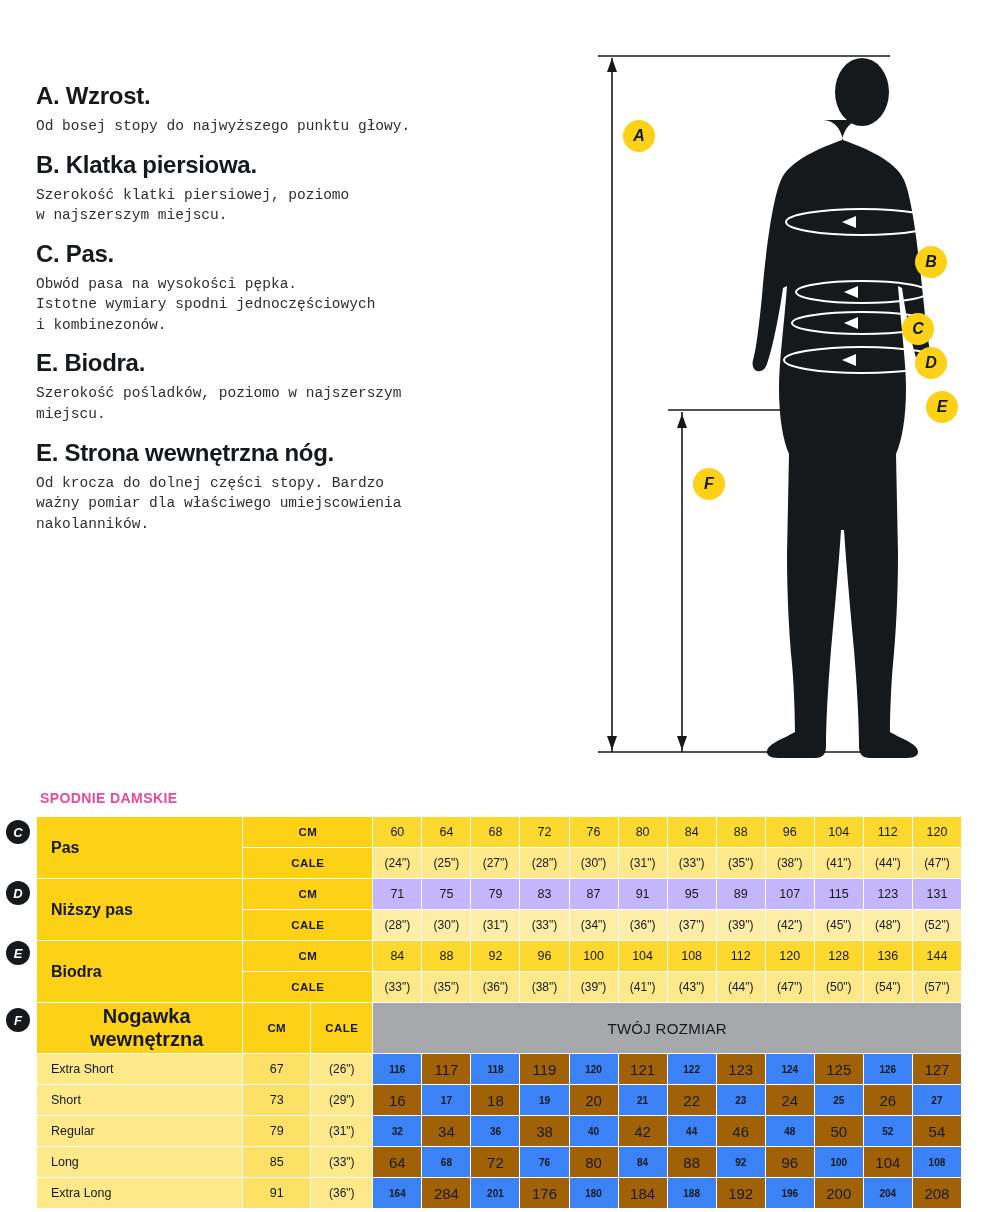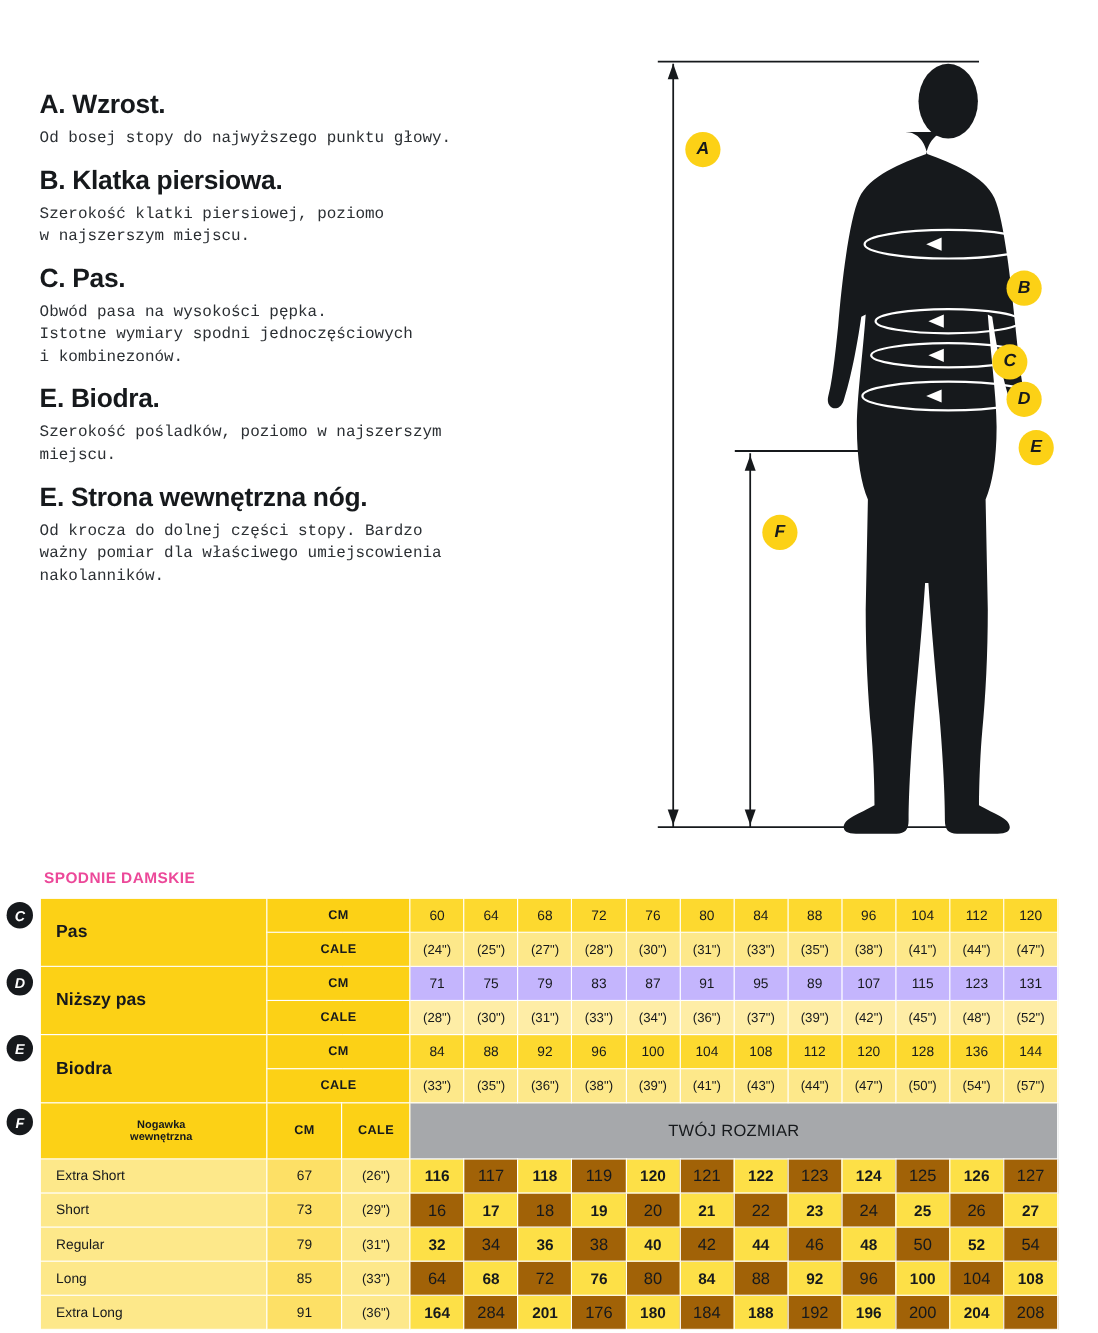--- a/index.html
+++ b/index.html
@@ -107,41 +107,41 @@
     letter-spacing: 0.4px;
   }
   .val-cm { background: #fdd92f; font-size: 12.5px; }
   .val-in { background: #fde88a; font-size: 12px; }
   .val-cm-alt { background: #c4b5fd; font-size: 12.5px; }
   .val-in-alt { background: #feeda6; font-size: 12px; }
 
   .leg-head {
     background: #fcd116;
     font-weight: bold;
-    font-size: 10px;
+    font-size: 20px;
     text-align: right;
     padding-left: 14px !important;
     line-height: 1.15;
   }
   .twoj {
     background: #a6a8ab;
     font-weight: normal;
     font-size: 15px;
     letter-spacing: 0.3px;
     color: #16191c;
   }
   .leg-name {
     background: #fde88a;
     text-align: left !important;
     padding-left: 14px !important;
     font-size: 12.5px;
   }
   .leg-cm { background: #fde066; font-size: 12.5px; }
   .leg-in { background: #fde88a; font-size: 12px; }
-  .size-a { background: #fde047; font-weight: bold; font-size: 14px; }
+  .size-a { background: #3b82f6; font-weight: bold; font-size: 10px; }
   .size-b { background: #a16207; font-weight: normal; font-size: 15px; }
 
   .row-badge {
     position: absolute;
     left: 6px;
     width: 24px;
     height: 24px;
     border-radius: 50%;
     background: #16191c;
     color: #ffffff;

